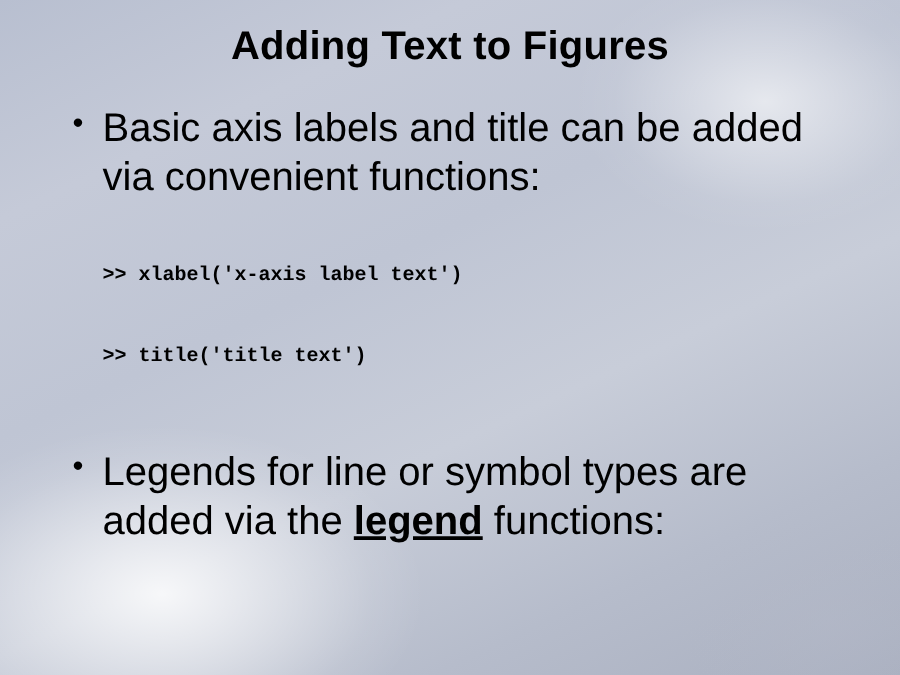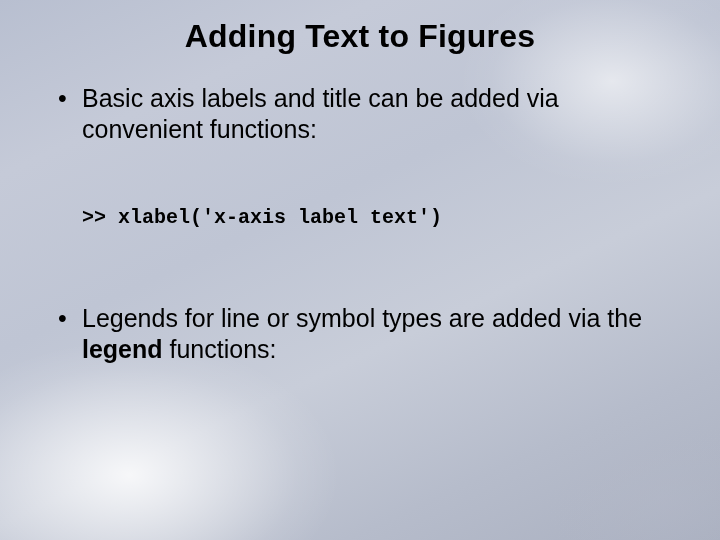--- a/index.html
+++ b/index.html
@@ -26,55 +26,56 @@
       margin-bottom: 28px;
       letter-spacing: 0.2px;
     }
     ul.main {
       list-style: none;
       padding-left: 18px;
     }
     ul.main > li {
       position: relative;
       padding-left: 24px;
-      font-size: 25px;
+      font-size: 32px;
       line-height: 1.22;
       margin-bottom: 6px;
     }
     ul.main > li::before {
       content: "•";
       position: absolute;
       left: 0;
       top: 0;
       font-size: 25px;
     }
-    .bold { font-weight: bold; }
+    .bold { font-weight: bold; text-decoration: underline; }
     .code-block {
       font-family: "Courier New", Courier, monospace;
       font-weight: bold;
-      font-size: 20px;
+      font-size: 16px;
       line-height: 1.35;
       margin: 6px 0 18px 42px;
       white-space: pre;
     }
     .code-line { display: block; }
   </style>
 </head>
 <body>
 
 <div class="slide">
   <h1 class="title">Adding Text to Figures</h1>
 
   <ul class="main">
     <li>
       <span>Basic axis labels and title can be added via convenient functions:</span>
     </li>
   </ul>
   <div class="code-block">
     <span class="code-line">&gt;&gt; xlabel('x-axis label text')</span>
+    <span class="code-line">&gt;&gt; title('title text')</span>
   </div>
 
   <ul class="main">
     <li>
       <span>Legends for line or symbol types are added via the </span><span class="bold">legend</span><span> functions:</span>
     </li>
   </ul>
   <div class="code-block">
     
     

